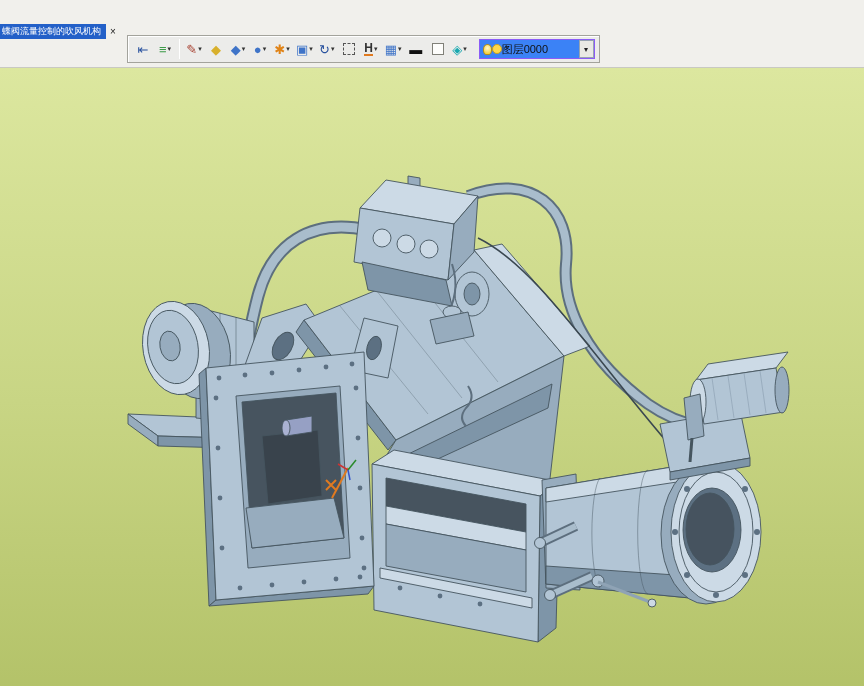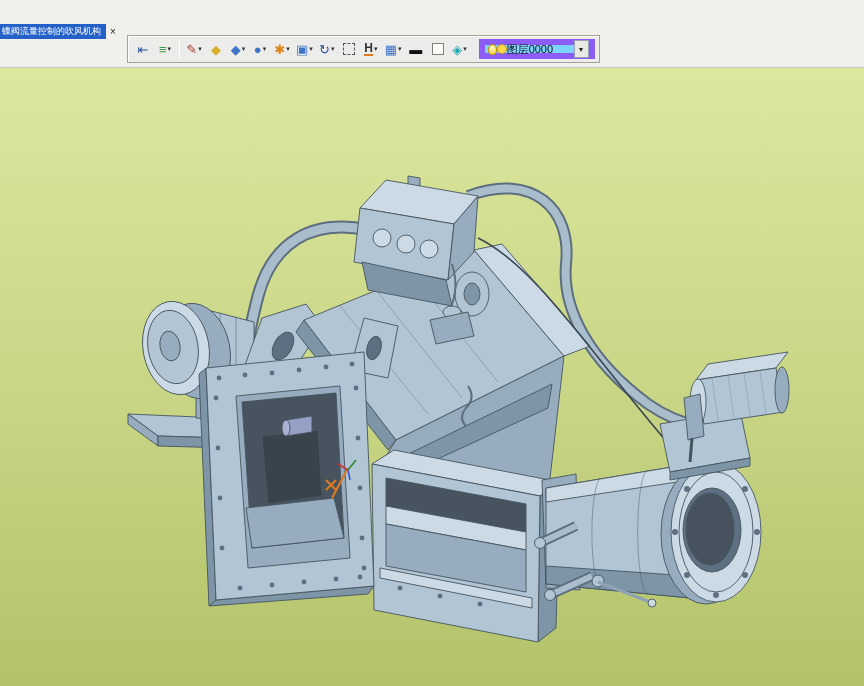--- a/index.html
+++ b/index.html
@@ -25,22 +25,22 @@
   .tbtns{display:flex;align-items:center;height:24px;}
   .tbtn{display:flex;align-items:center;justify-content:center;height:22px;min-width:22px;padding:0 2px;
     background:transparent;border:1px solid transparent;cursor:default;}
   .ticon{font-size:13px;line-height:1;display:inline-block;}
   .tdrop{font-size:7px;color:#333;margin-left:1px;}
   .tsep{width:1px;height:20px;background:#aaaaa2;border-right:1px solid #fff;margin:0 3px;}
   .i-dash{width:12px;height:12px;border:1px dashed #555;}
   .i-under{font-weight:bold;font-size:12px;border-bottom:2px solid var(--accent);padding-bottom:0;}
   .i-swatch{width:12px;height:12px;border:1px solid #808078;background:#fdfdfb;}
 
-  .combo{display:flex;align-items:center;gap:0;height:20px;margin-left:8px;background:#7dd3fc;
-    border:6px solid #8b5cf6;padding:0 0 0 3px;width:116px;}
+  .combo{display:flex;align-items:center;gap:0;height:20px;margin-left:8px;background:#3b82f6;
+    border:1px solid #8b5cf6;padding:0 0 0 3px;width:116px;}
   .bulb{width:9px;height:11px;background:radial-gradient(circle at 50% 35%,#fff8c8,#f2c81e);
     border:1px solid #b89010;border-radius:50% 50% 42% 42%;}
   .layerdot{width:10px;height:10px;border-radius:50%;background:#ffd84a;border:1px solid #c8a020;}
   .combo-value{flex:1;font-size:11px;color:#111;white-space:nowrap;overflow:hidden;}
   .combo-arrow{width:15px;height:18px;background:#e9e9e4;border:1px solid #97a3b2;font-size:8px;
     display:flex;align-items:center;justify-content:center;color:#222;cursor:default;}
 
   
   .viewport{position:absolute;left:0;top:44px;width:864px;height:642px;
     background:linear-gradient(180deg,var(--vp-top) 0%,var(--vp-mid) 52%,var(--vp-bot) 100%);}

